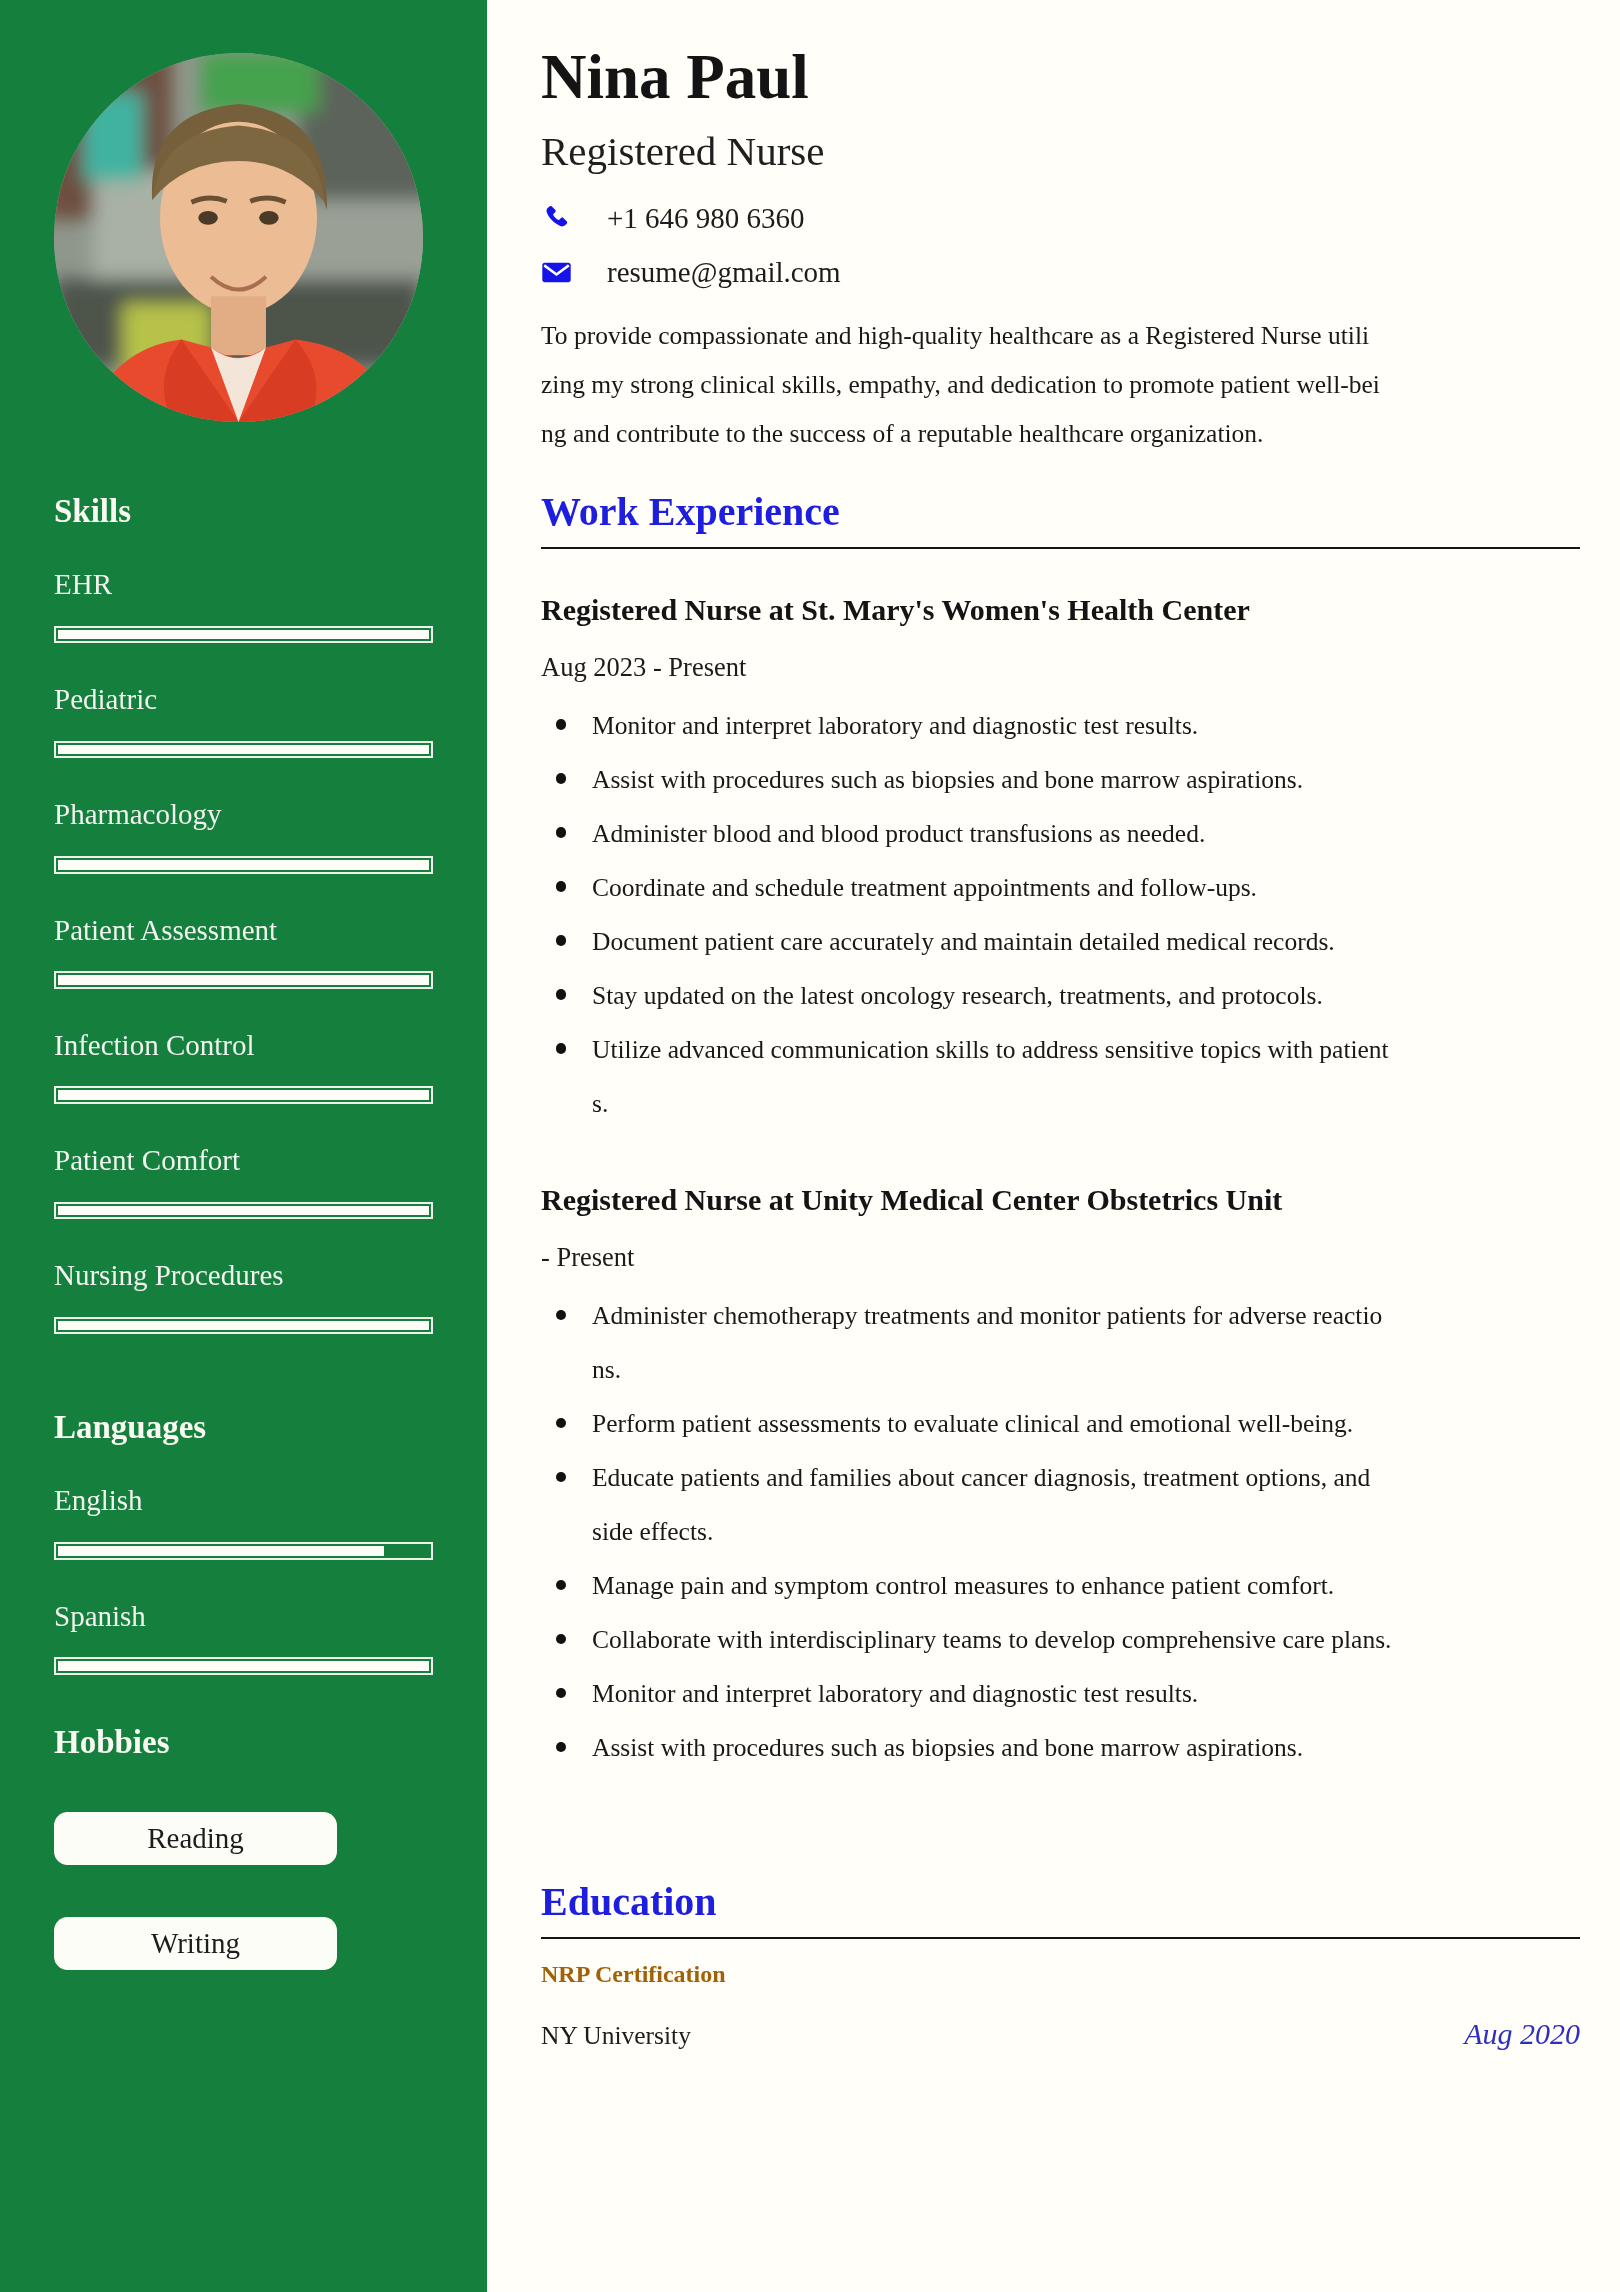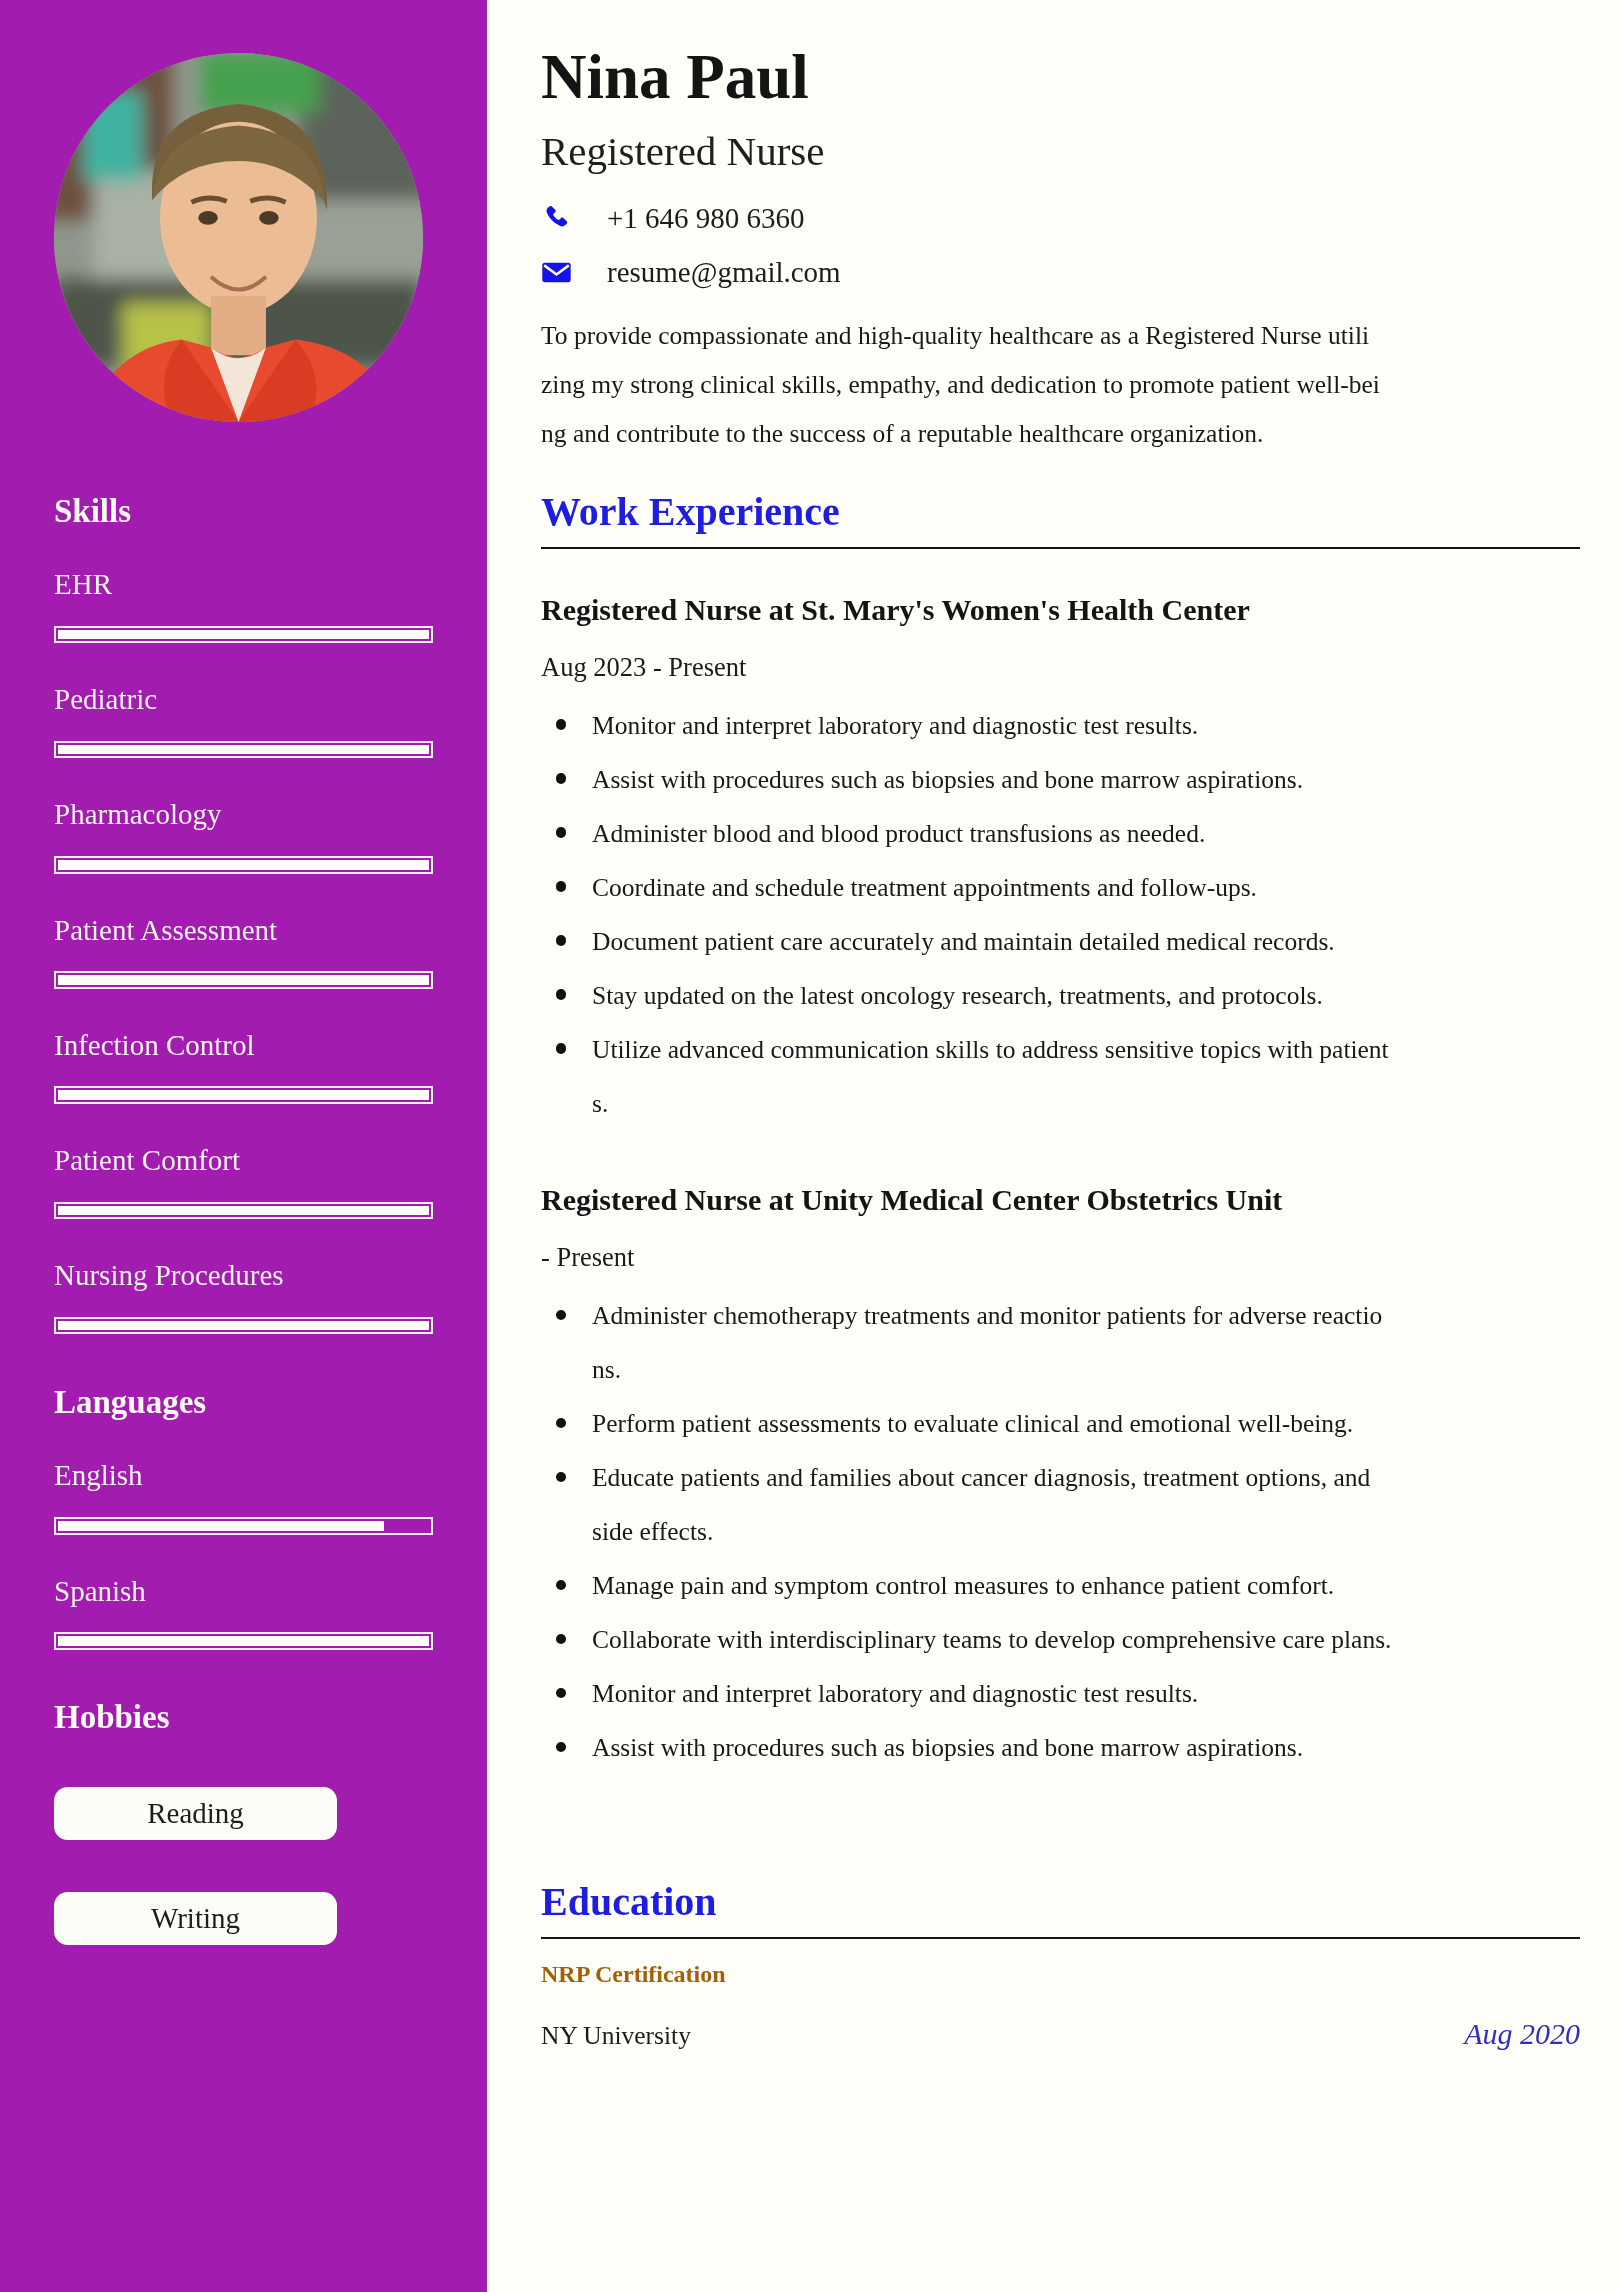--- a/index.html
+++ b/index.html
@@ -8,21 +8,21 @@
     width:1620px; height:2293px;
     background:#fffef9;
     font-family:"Liberation Serif","DejaVu Serif",serif;
     color:#1c1c1c;
     overflow:hidden;
   }
   
   .sidebar {
     position:absolute; left:0; top:0; bottom:0;
     width:487px; box-sizing:border-box;
-    background:#a21caf;
+    background:#15803d;
     padding:53px 54px 39px 54px;
     color:#f2f2f2;
   }
   .photo-wrap {
     width:369px; height:369px; border-radius:50%;
     overflow:hidden; background:#8b9288;
   }
   .photo-wrap svg { display:block; }
   .side-title {
     font-size:33px; font-weight:bold; color:#fafaf2;
@@ -30,21 +30,21 @@
   }
   .skills-title { margin-top:73px; }
   .side-list { margin-top:21.6px; }
   .side-item { margin-top:37px; }
   .side-item-label { font-size:29px; line-height:39px; color:#f3f3ef; }
   .meter {
     margin-top:21.6px; height:17.6px; box-sizing:border-box;
     border:2px solid #eef1ea; padding:2px;
   }
   .meter-fill { height:100%; background:#fdfcf6; }
-  .langs-title { margin-top:52px; }
+  .langs-title { margin-top:77px; }
   .hobbies-title { margin-top:51px; }
   .pill {
     width:283px; height:53px; margin-top:52px;
     background:#fdfdf8; border-radius:13.7px;
     display:flex; align-items:center; justify-content:center;
     color:#1d1d1d; font-size:29px;
   }
   .pill:first-of-type { margin-top:53px; }
   
   .main {

